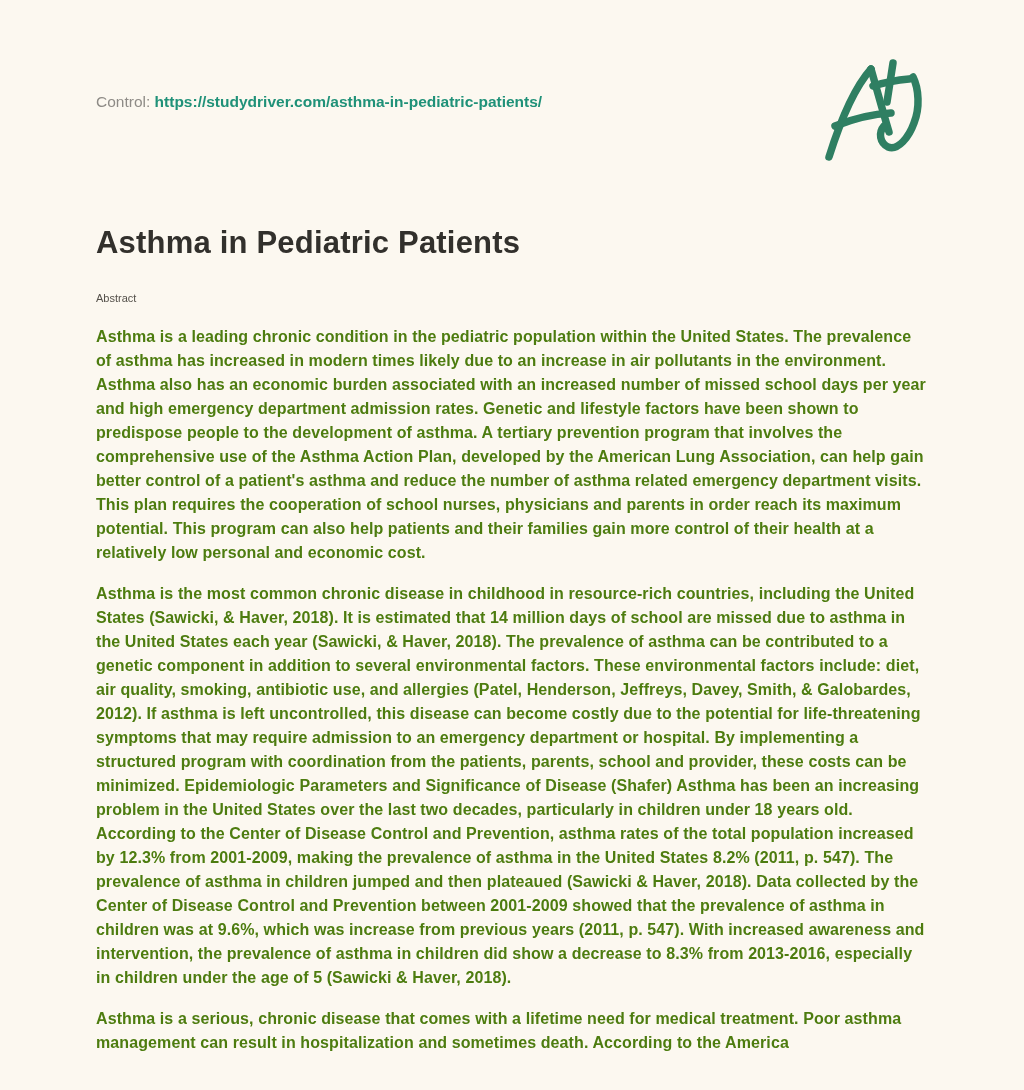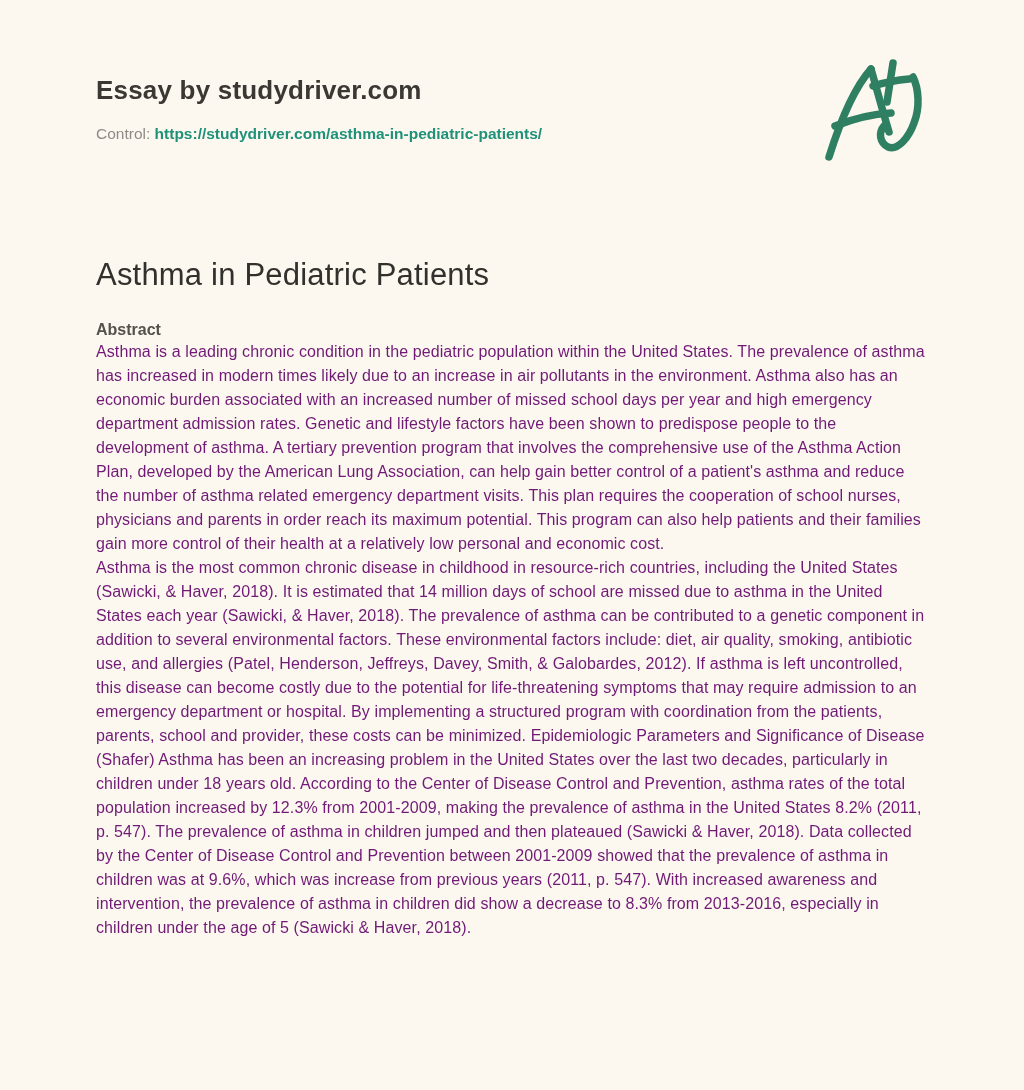--- a/index.html
+++ b/index.html
@@ -43,36 +43,37 @@
     position: absolute;
     left: 820px;
     top: 56px;
     width: 130px;
     height: 118px;
   }
   .doc-title {
     margin-top: 112px;
     font-size: 31px;
     line-height: 38px;
-    font-weight: 400;
+    font-weight: 700;
     color: #32302c;
     letter-spacing: 0.2px;
   }
   .section-heading {
     margin-top: 26px;
-    font-size: 16px;
+    font-size: 11px;
     line-height: 20px;
-    font-weight: 700;
+    font-weight: 400;
     color: #54504a;
   }
   .para {
+    margin-top: 17px;
     font-size: 16px;
     line-height: 24px;
-    font-weight: 400;
-    color: #701a75;
+    font-weight: 700;
+    color: #4d7c0f;
     letter-spacing: 0.1px;
     max-width: 834px;
   }
   .para + .section-heading {
     margin-top: 22px;
   }
 </style>
 </head>
 <body>
 
@@ -88,31 +89,31 @@
 
     <path d="M 93,21 C 99,33 100,52 94,67 C 89,81 78,95 68,91 C 60,87 58,77 64,70"></path>
 
     <path d="M 53,30 C 66,26 78,24 89,23"></path>
 
     <path d="M 73,7 C 71,20 69,33 67,46"></path>
   </svg>
 
   <div class="content">
 
-    <div class="essay-by">Essay by studydriver.com</div>
 
     <div class="source-line">
       <span class="source-label">Control:</span>
       <a class="source-link" href="#">https://studydriver.com/asthma-in-pediatric-patients/</a>
     </div>
 
     <h1 class="doc-title">Asthma in Pediatric Patients</h1>
 
     <div class="section-heading">Abstract</div>
 
     <p class="para">Asthma is a leading chronic condition in the pediatric population within the United States. The prevalence of asthma has increased in modern times likely due to an increase in air pollutants in the environment. Asthma also has an economic burden associated with an increased number of missed school days per year and high emergency department admission rates. Genetic and lifestyle factors have been shown to predispose people to the development of asthma. A tertiary prevention program that involves the comprehensive use of the Asthma Action Plan, developed by the American Lung Association, can help gain better control of a patient's asthma and reduce the number of asthma related emergency department visits. This plan requires the cooperation of school nurses, physicians and parents in order reach its maximum potential. This program can also help patients and their families gain more control of their health at a relatively low personal and economic cost.</p>
 
 
     <p class="para">Asthma is the most common chronic disease in childhood in resource-rich countries, including the United States (Sawicki, &amp; Haver, 2018). It is estimated that 14 million days of school are missed due to asthma in the United States each year (Sawicki, &amp; Haver, 2018). The prevalence of asthma can be contributed to a genetic component in addition to several environmental factors. These environmental factors include: diet, air quality, smoking, antibiotic use, and allergies (Patel, Henderson, Jeffreys, Davey, Smith, &amp; Galobardes, 2012). If asthma is left uncontrolled, this disease can become costly due to the potential for life-threatening symptoms that may require admission to an emergency department or hospital. By implementing a structured program with coordination from the patients, parents, school and provider, these costs can be minimized. Epidemiologic Parameters and Significance of Disease (Shafer) Asthma has been an increasing problem in the United States over the last two decades, particularly in children under 18 years old. According to the Center of Disease Control and Prevention, asthma rates of the total population increased by 12.3% from 2001-2009, making the prevalence of asthma in the United States 8.2% (2011, p. 547). The prevalence of asthma in children jumped and then plateaued (Sawicki &amp; Haver, 2018). Data collected by the Center of Disease Control and Prevention between 2001-2009 showed that the prevalence of asthma in children was at 9.6%, which was increase from previous years (2011, p. 547). With increased awareness and intervention, the prevalence of asthma in children did show a decrease to 8.3% from 2013-2016, especially in children under the age of 5 (Sawicki &amp; Haver, 2018).</p>
 
+    <p class="para">Asthma is a serious, chronic disease that comes with a lifetime need for medical treatment. Poor asthma management can result in hospitalization and sometimes death. According to the America</p>
 
   </div>
 </div>
 
 </body></html>

